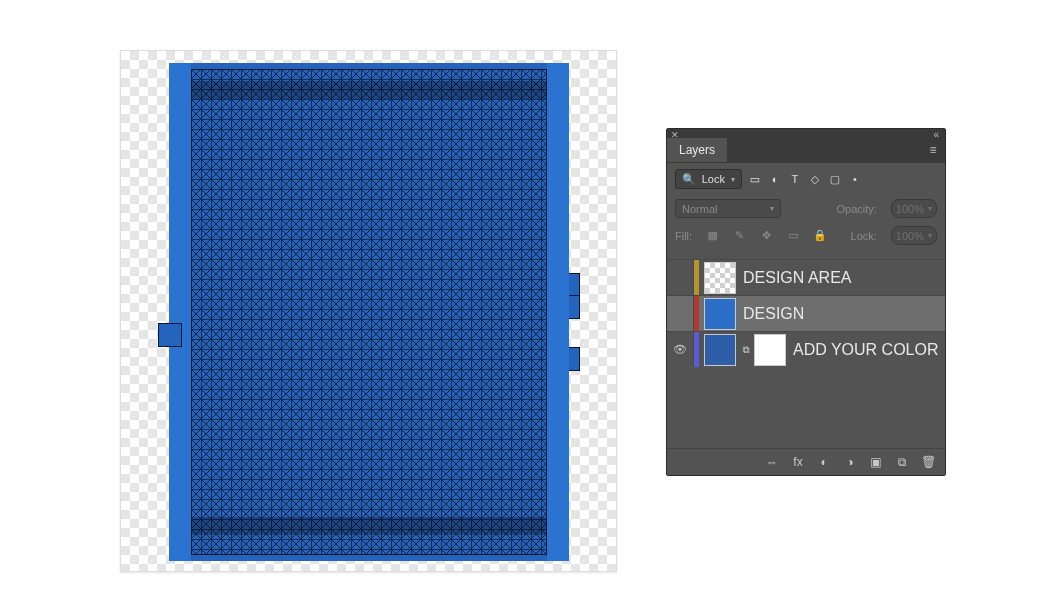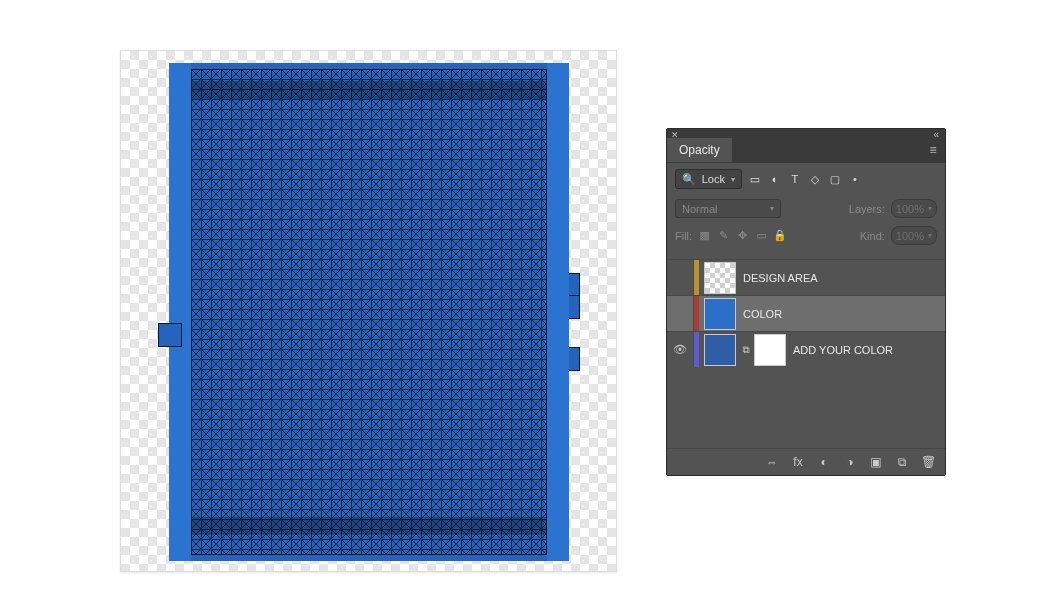--- a/index.html
+++ b/index.html
@@ -31,21 +31,21 @@
   .panel{position:absolute;left:666px;top:128px;width:278px;height:346px;background:#535353;border:1px solid #2b2b2b;color:#ccc;border-radius:2px}
   .gripRow{height:8px;background:#3a3a3a;display:flex;align-items:center;padding-left:6px}
   .tabsRow{display:flex;align-items:center;height:26px;background:#3a3a3a}
   .tab{padding:5px 12px;background:#535353;color:#e8e8e8;font-size:12px}
   .tabSpacer{flex:1}
   .menuBtn{width:24px;text-align:center;color:#bbb;font-size:12px}
   .filterRow{display:flex;align-items:center;gap:6px;padding:5px 8px;height:22px}
   .kindSel{display:flex;align-items:center;background:#434343;border:1px solid #2d2d2d;border-radius:3px;height:18px;padding:0 6px;gap:6px;color:#ddd}
   .kindSel .chev{font-size:8px;color:#aaa}
   .fIcon{width:14px;height:14px;display:flex;align-items:center;justify-content:center;color:#ddd;font-size:11px}
-  .blendRow,.lockRow{display:flex;align-items:center;gap:6px;padding:3px 8px;height:21px;color:#8a8a8a}
+  .blendRow,.lockRow{display:flex;align-items:center;gap:14px;padding:3px 8px;height:21px;color:#8a8a8a}
   .blendSel{display:flex;align-items:center;justify-content:space-between;background:#4a4a4a;border:1px solid #3a3a3a;border-radius:3px;height:17px;padding:0 6px;width:92px;color:#8a8a8a}
   .blendRow .lbl{margin-left:auto}
   .pctSel{display:flex;align-items:center;gap:4px;background:#4a4a4a;border:1px solid #3a3a3a;border-radius:8px;height:17px;padding:0 4px;color:#707070}
   .lockRow .sm{width:13px;height:13px;display:flex;align-items:center;justify-content:center;color:#8a8a8a;font-size:11px}
   .lockRow .lb{margin-left:auto}
   .layers{position:absolute;left:0;right:0;top:130px;bottom:28px}
   .layer{display:flex;align-items:center;height:35px;border-top:1px solid #484848}
   .layer.sel{background:#6e6e6e}
   .vis{width:26px;height:100%;display:flex;align-items:center;justify-content:center;border-right:1px solid #494949}
   .swatch{width:5px;height:100%}
@@ -54,21 +54,21 @@
     background-image:
       linear-gradient(45deg,#d0d0d0 25%,transparent 25%),
       linear-gradient(-45deg,#d0d0d0 25%,transparent 25%),
       linear-gradient(45deg,transparent 75%,#d0d0d0 75%),
       linear-gradient(-45deg,transparent 75%,#d0d0d0 75%);
     background-size:10px 10px;background-position:0 0,0 5px,5px -5px,-5px 0}
   .thumbBox.blue{background:#2b6fc8}
   .layer.add .thumbBox{background:#2f5ea8}
   .mask{width:30px;height:30px;background:#fff;border:1px solid #c9c9c9;margin-right:5px}
   .link{width:10px;color:#cfcfcf;font-size:10px;text-align:center;margin-right:3px}
-  .lname{color:#e8e8e8;font-size:11px;margin-left:2px}
+  .lname{color:#e8e8e8;font-size:16px;margin-left:2px}
   .footer{position:absolute;left:0;right:0;bottom:0;height:26px;background:#535353;border-top:1px solid #444;display:flex;align-items:center;justify-content:flex-end;gap:12px;padding:0 10px;color:#c8c8c8;font-size:12px}
   .footer .ic{width:14px;text-align:center}
   .closeDot{position:absolute;left:4px;top:1px;color:#bbb;font-size:9px}
   .collapse{position:absolute;right:6px;top:0;color:#bbb;font-size:10px}
 </style>
 </head>
 <body>
 
 <div class="stage">
   <div class="checker"></div>
@@ -82,21 +82,21 @@
     <div class="notch nL1"></div>
   </div>
 </div>
 
 <div class="panel">
   <div class="gripRow">
     <span class="closeDot">✕</span>
     <span class="collapse">«</span>
   </div>
   <div class="tabsRow">
-    <div class="tab">Opacity</div>
+    <div class="tab">Layers</div>
     <div class="tabSpacer"></div>
     <div class="menuBtn">≡</div>
   </div>
 
   <div class="filterRow">
     <div class="kindSel">
       <span>🔍</span>
       <span>Lock</span>
       <span class="chev">▾</span>
     </div>
@@ -106,53 +106,53 @@
     <div class="fIcon">◇</div>
     <div class="fIcon">▢</div>
     <div class="fIcon">•</div>
   </div>
 
   <div class="blendRow">
     <div class="blendSel">
       <span>Normal</span>
       <span style="font-size:8px">▾</span>
     </div>
-    <span class="lbl">Layers:</span>
+    <span class="lbl">Opacity:</span>
     <div class="pctSel">
       <span>100%</span>
       <span style="font-size:8px">▾</span>
     </div>
   </div>
 
   <div class="lockRow">
     <span>Fill:</span>
     <span class="sm">▩</span>
     <span class="sm">✎</span>
     <span class="sm">✥</span>
     <span class="sm">▭</span>
     <span class="sm">🔒</span>
-    <span class="lb">Kind:</span>
+    <span class="lb">Lock:</span>
     <div class="pctSel">
       <span>100%</span>
       <span style="font-size:8px">▾</span>
     </div>
   </div>
 
   <div class="layers">
     <div class="layer">
       <div class="vis"></div>
       <div class="swatch" style="background:#b7932b"></div>
       <div class="thumbBox trans"></div>
       <span class="lname">DESIGN AREA</span>
     </div>
     <div class="layer sel">
       <div class="vis"></div>
       <div class="swatch" style="background:#b03a2e"></div>
       <div class="thumbBox blue"></div>
-      <span class="lname">COLOR</span>
+      <span class="lname">DESIGN</span>
     </div>
     <div class="layer add">
       <div class="vis">
           <span>👁</span>
         </div>
       <div class="swatch" style="background:#5b5bd6"></div>
       <div class="thumbBox"></div>
       <span class="link">⧉</span>
       <div class="mask"></div>
       <span class="lname">ADD YOUR COLOR</span>

